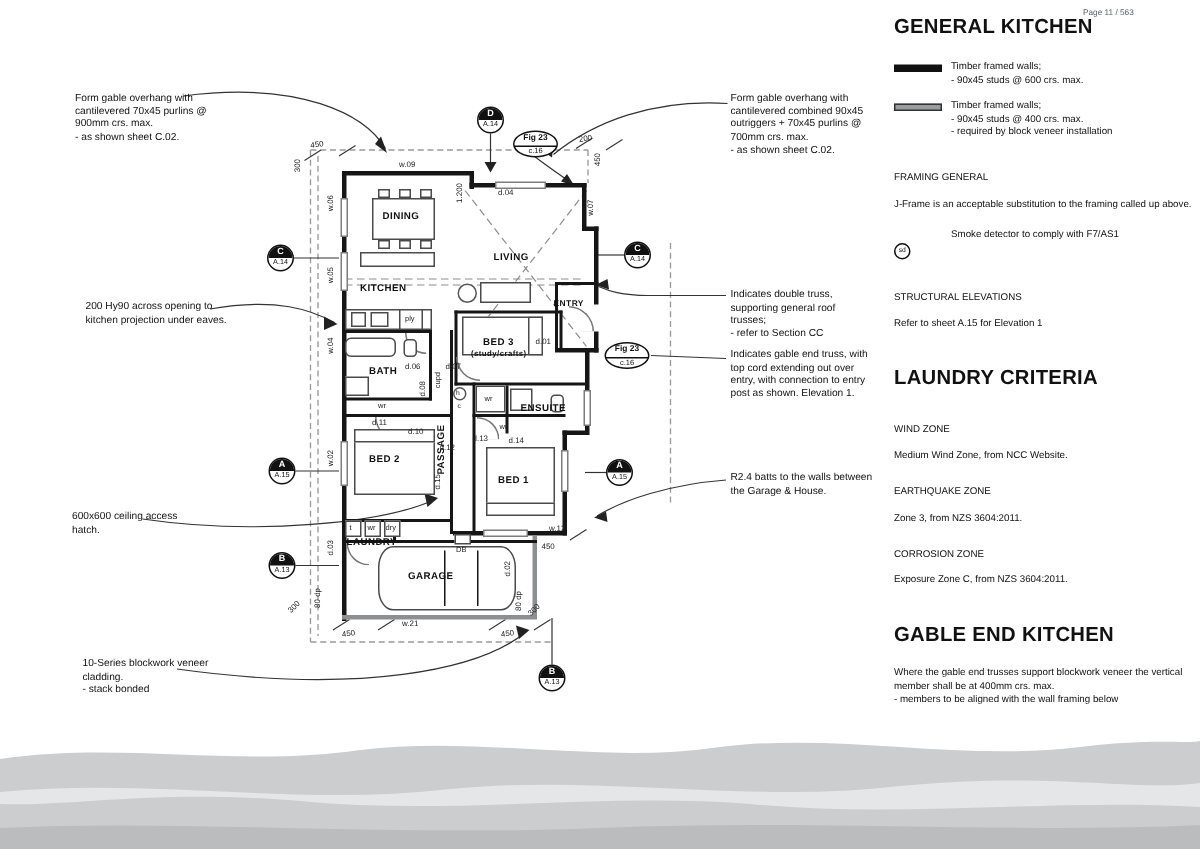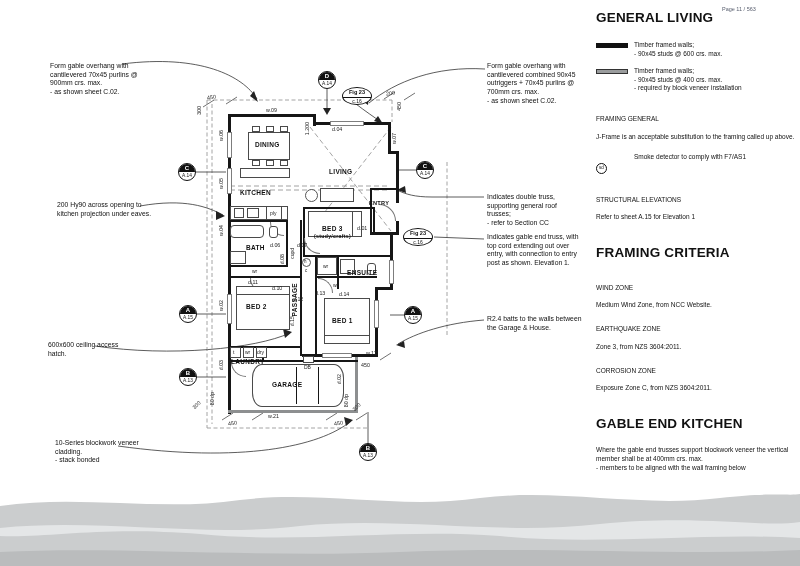--- a/index.html
+++ b/index.html
@@ -316,21 +316,21 @@
 trusses;
 - refer to Section CC</div>
   <div class="callout" style="left:487px;top:233px;width:112px">Indicates gable end truss, with
 top cord extending out over
 entry, with connection to entry
 post as shown. Elevation 1.</div>
   <div class="callout" style="left:487px;top:315px;width:115px">R2.4 batts to the walls between
 the Garage &amp; House.</div>
 
   <div class="rp">
-    <div class="h">GENERAL LIVING</div>
+    <div class="h">GENERAL KITCHEN</div>
 
     <div class="lrow" style="margin-top:16px">
       <div class="lsym">
           <div class="bar1"></div>
         </div>
       <div class="small">Timber framed walls;
 - 90x45 studs @ 600 crs. max.</div>
     </div>
     <div class="lrow">
       <div class="lsym">
@@ -351,21 +351,21 @@
         <span class="sdicon">sd</span>
       </div>
       <div class="small">Smoke detector to comply with F7/AS1</div>
     </div>
 
     <div class="small" style="margin-top:13px">
       <span>STRUCTURAL ELEVATIONS</span><br>
       <span>Refer to sheet A.15 for Elevation 1</span>
     </div>
 
-    <div class="h" style="margin-top:23px">FRAMING CRITERIA</div>
+    <div class="h" style="margin-top:23px">LAUNDRY CRITERIA</div>
 
     <div class="small" style="margin-top:16px">
       <span>WIND ZONE</span><br>
       <span>Medium Wind Zone, from NCC Website.</span>
     </div>
     <div class="small" style="margin-top:7px">
       <span>EARTHQUAKE ZONE</span><br>
       <span>Zone 3, from NZS 3604:2011.</span>
     </div>
     <div class="small" style="margin-top:7px">

